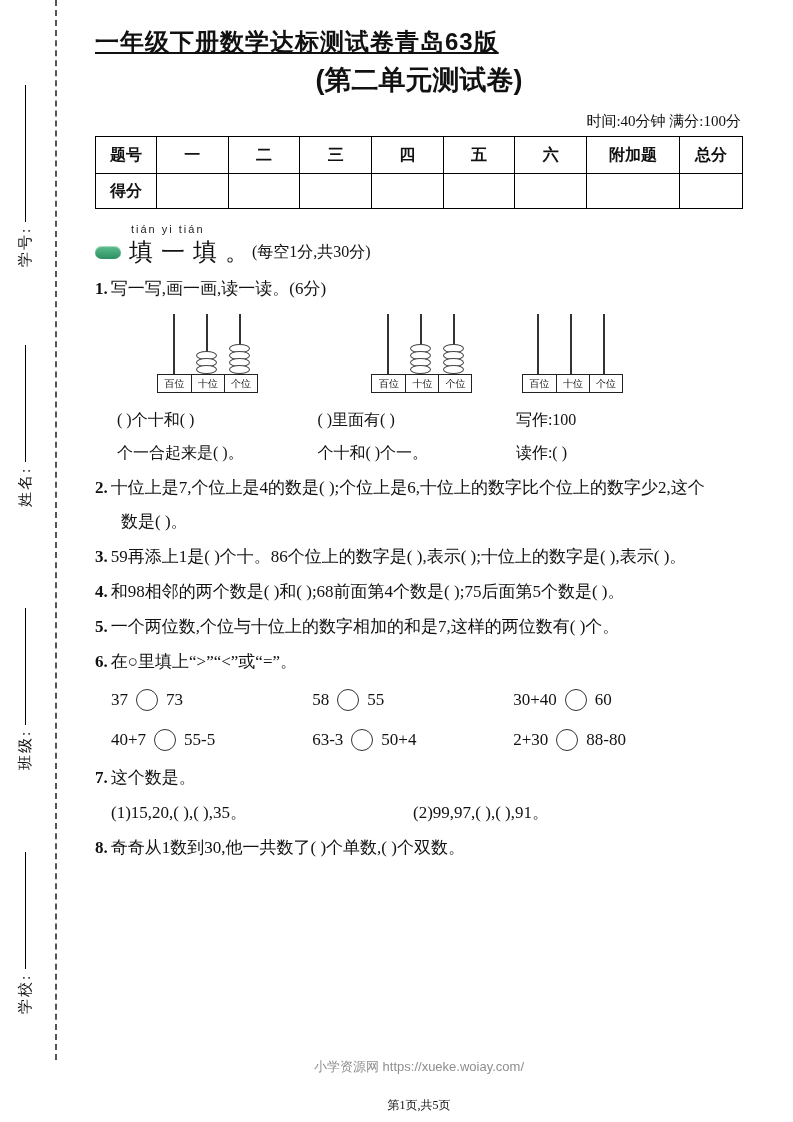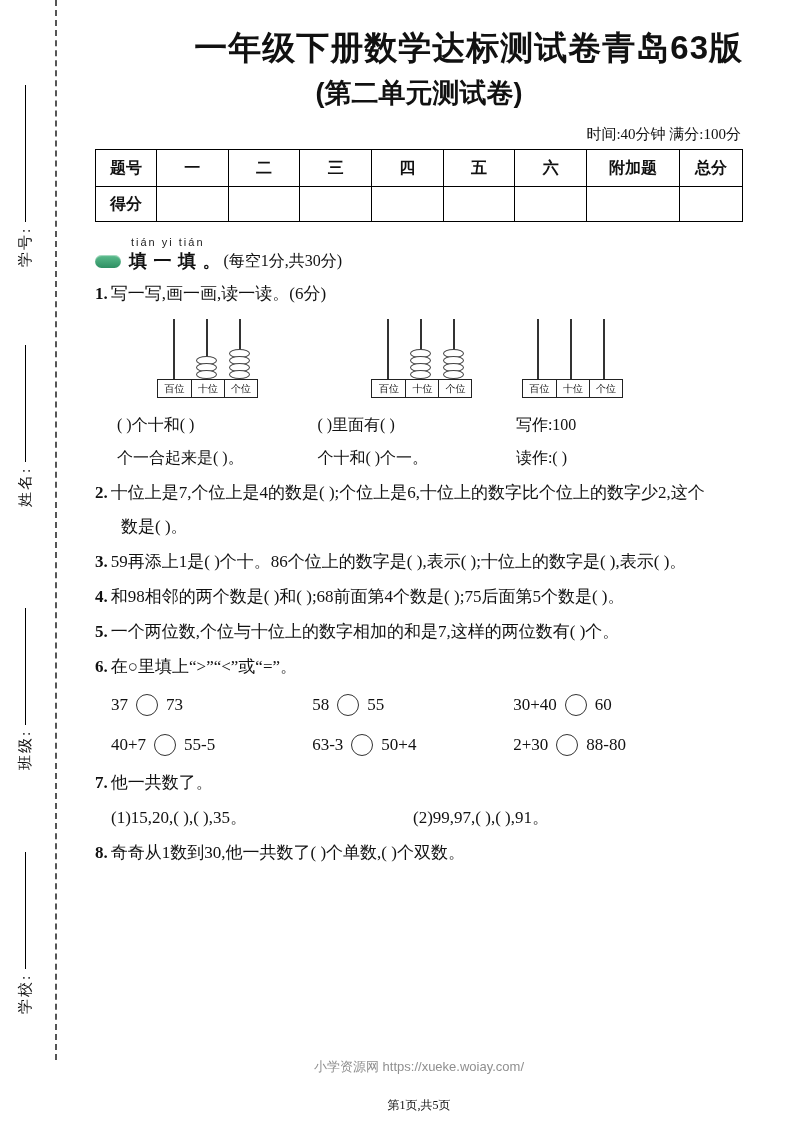--- a/index.html
+++ b/index.html
@@ -25,22 +25,22 @@
     display:flex; align-items:center; gap:5px; white-space:nowrap;
   }
   .v-label { font-size:15px; letter-spacing:2px; }
   .v-line { display:inline-block; border-bottom:1.3px solid #000; height:0; flex:1; }
 
   
   .content { position:absolute; left:95px; top:22px; width:648px; }
 
   .title {
     font-family:"Liberation Sans", sans-serif;
-    font-weight:bold; font-size:33px; text-align:right;
-    letter-spacing:1px; margin:4px 0 2px 0;
+    font-weight:bold; font-size:24px; text-align:left;
+    letter-spacing:1px; margin:4px 0 2px 0;text-decoration:underline;
   }
   .subtitle {
     font-family:"Liberation Sans", sans-serif;
     font-weight:bold; font-size:27px; text-align:center; margin:4px 0 0 0;
   }
   .meta { text-align:right; font-size:15px; margin:14px 2px 5px 0; }
 
   table.score { width:100%; border-collapse:collapse; table-layout:fixed; }
   table.score td {
     border:1.4px solid #000; text-align:center; font-size:16px;
@@ -56,21 +56,21 @@
   .pinyin {
     font-family:"Liberation Sans", sans-serif;
     font-size:11px; letter-spacing:2px; margin-left:36px; color:#222;
   }
   .section-line { display:flex; align-items:center; margin-top:1px; }
   .badge {
     width:26px; height:13px; border-radius:7px; margin-right:8px;
     background:linear-gradient(180deg,#5cbd8d,#2e8f63);
     box-shadow:inset 0 1px 1px rgba(255,255,255,.5);
   }
-  .section-title { font-size:18px; font-weight:bold; letter-spacing:1px; }
+  .section-title { font-size:24px; font-weight:normal; letter-spacing:1px; }
   .section-note { font-size:16px; margin-left:2px; }
 
   
   .questions { margin-top:4px; width:620px; font-size:17px; line-height:2.0; }
   .question { padding-left:26px; text-indent:-26px; margin:1px 0; }
   .qnum { font-weight:bold; margin-right:3px; }
 
   
   .abacus-row { display:flex; margin:8px 0 0 0; }
   .abacus-slot { width:33.3%; }
@@ -340,21 +340,21 @@
             <span>50+4</span>
           </div>
           <div class="cmp">
             <span>2+30</span>
             <span class="cmp-circle"></span>
             <span>88-80</span>
           </div>
         </div>
 
       <div class="question">
-        <span class="qnum">7.</span><span>他一共数了。</span>
+        <span class="qnum">7.</span><span>这个数是。</span>
       </div>
       <div class="q7-parts">
           <span class="q7-part">(1)15,20,(      ),(      ),35。</span>
           <span class="q7-part">(2)99,97,(      ),(      ),91。</span>
         </div>
 
       <div class="question">
         <span class="qnum">8.</span><span>奇奇从1数到30,他一共数了(      )个单数,(      )个双数。</span>
       </div>
 

